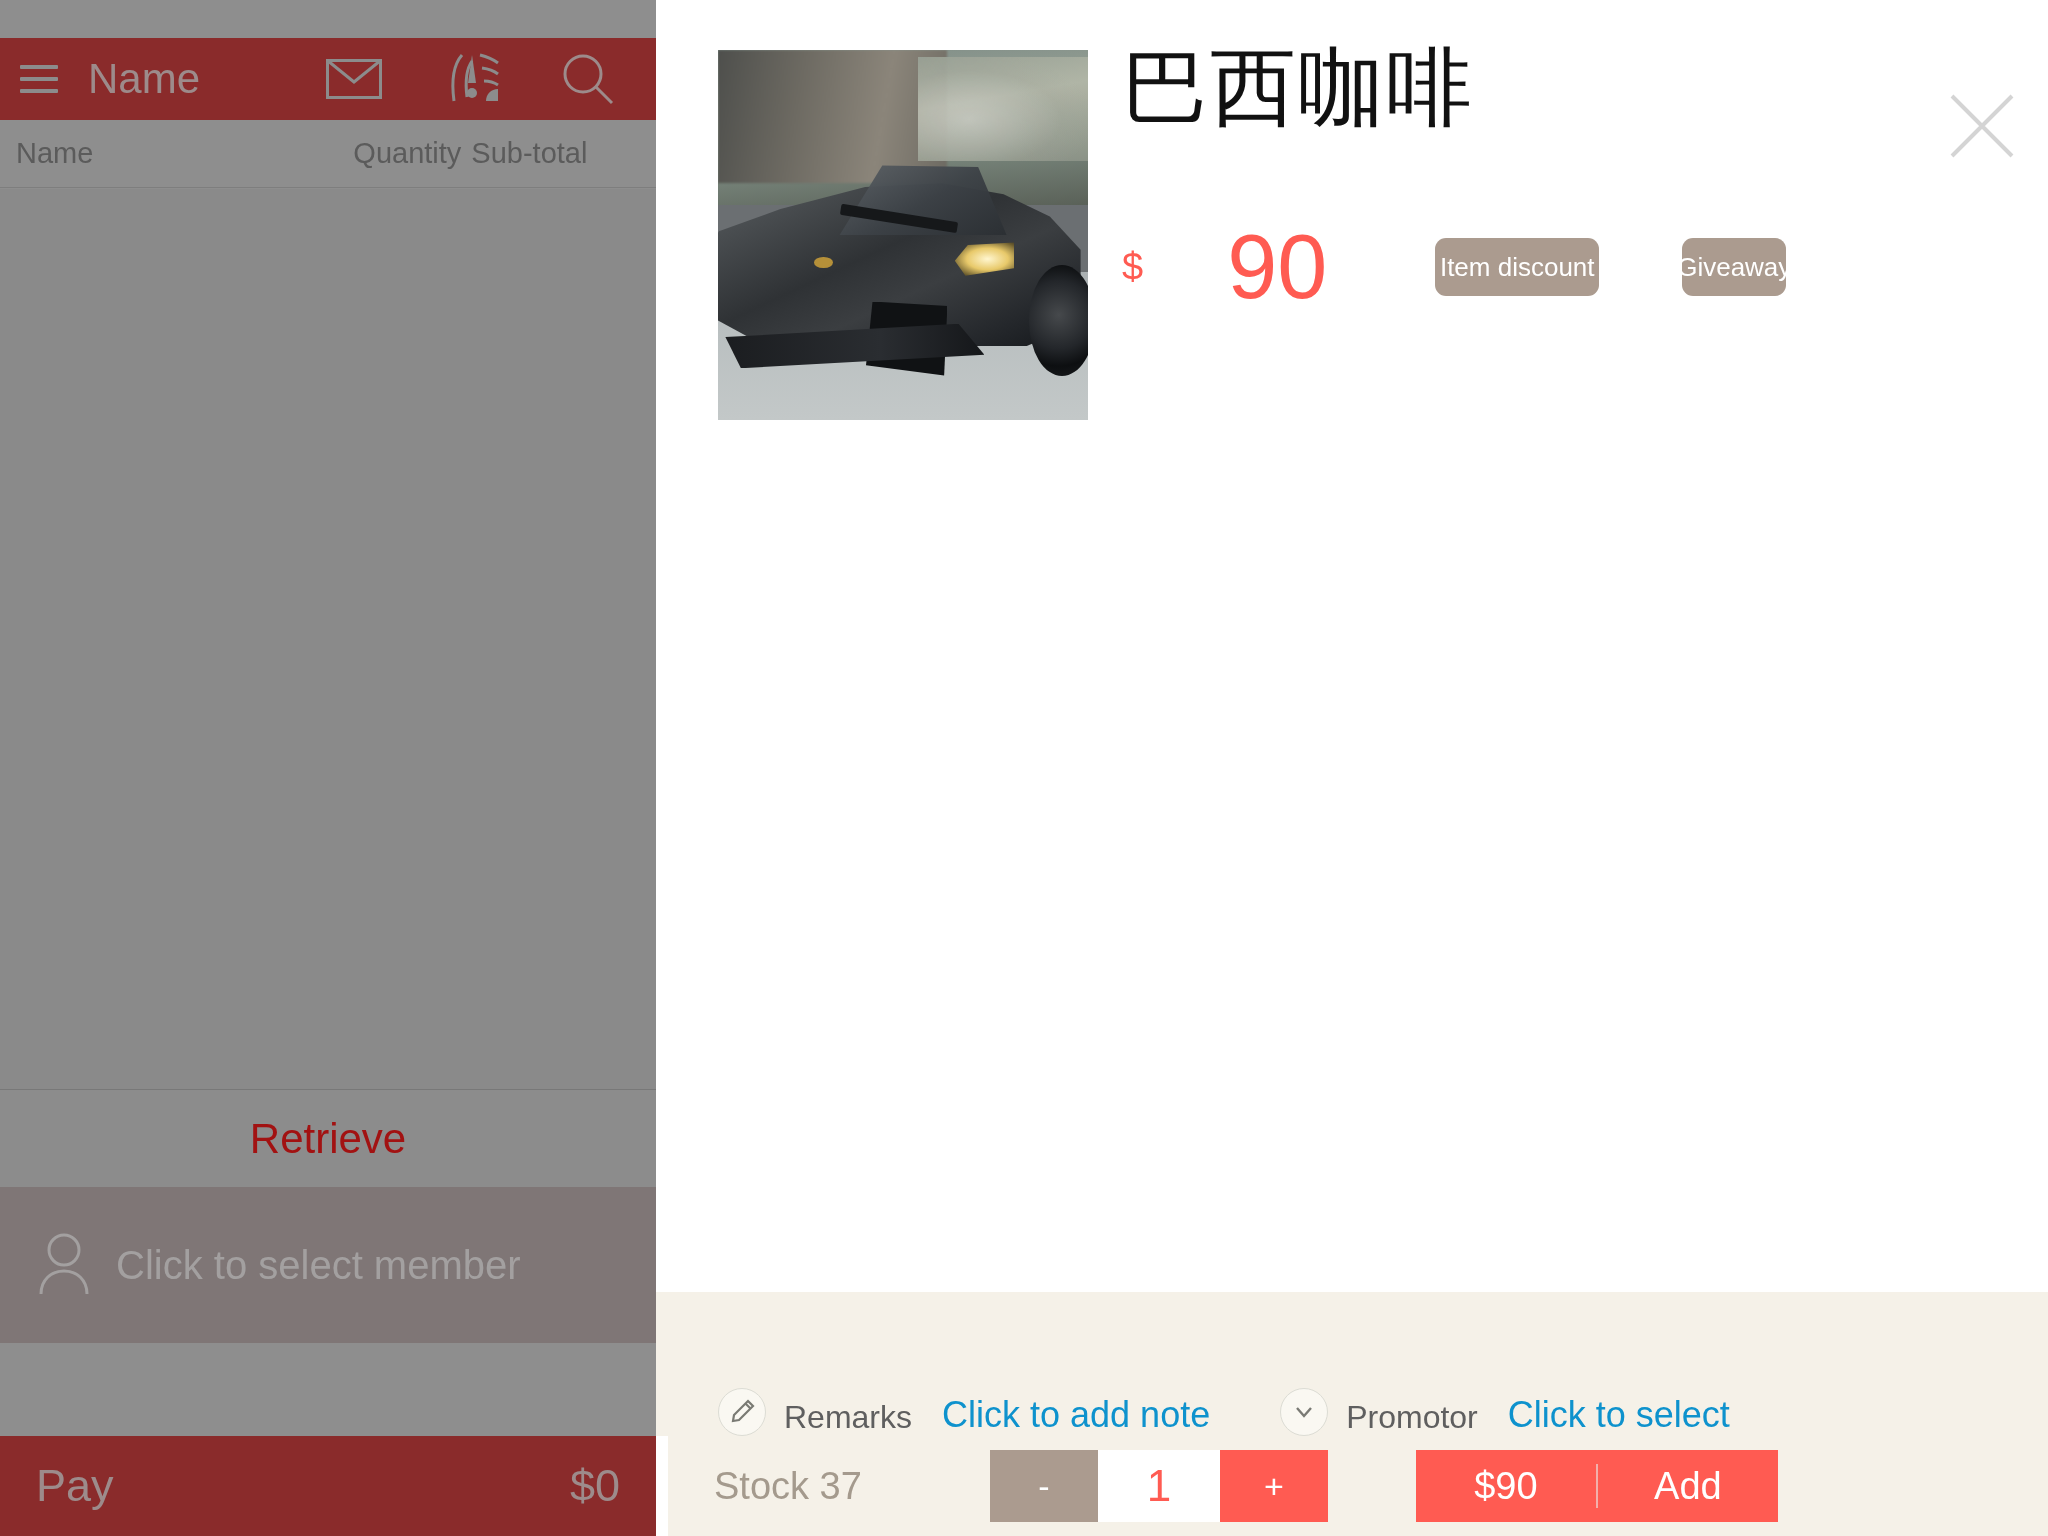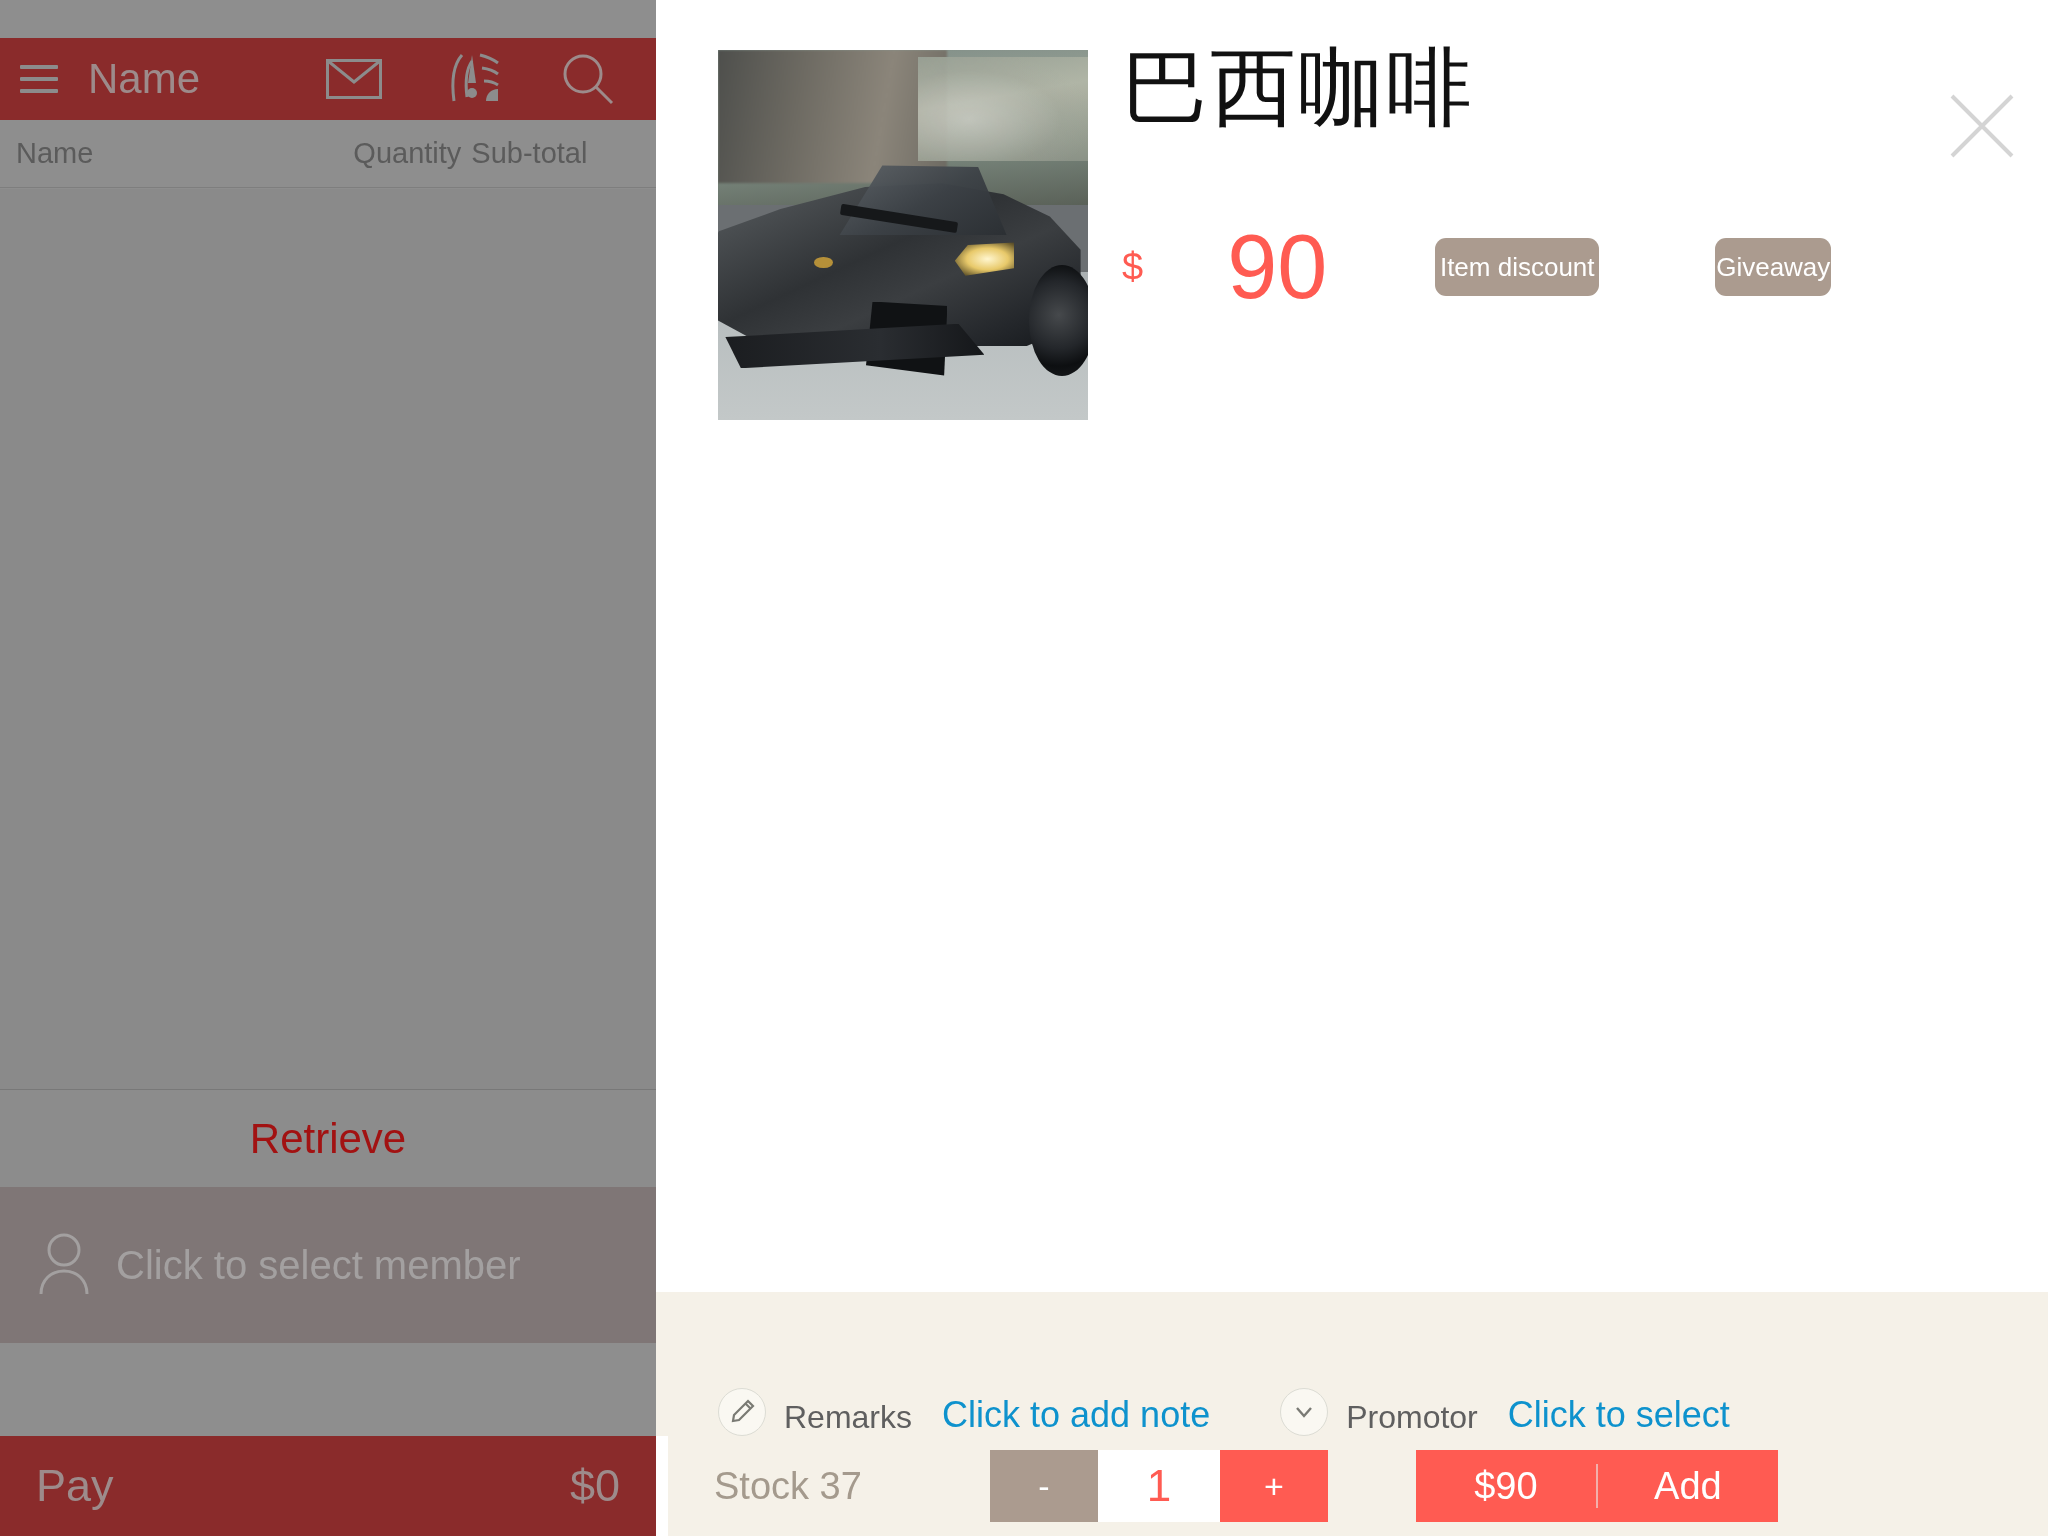--- a/index.html
+++ b/index.html
@@ -166,21 +166,21 @@
     display:flex; align-items:center;
   }
   .price-cur { color:#ff5b52; font-size:38px; }
   .price-val { color:#ff5b52; font-size:90px; margin-left:84px; line-height:1; }
   .pill {
     background:#ab9b8f; color:#fff; font-size:26px;
     display:flex; align-items:center; justify-content:center;
     height:58px; white-space:nowrap;border-radius:11px;
   }
   .pill-discount { margin-left:108px; width:164px; }
-  .pill-giveaway { margin-left:116px; width:116px; }
+  .pill-giveaway { margin-left:83px; width:104px; }
 
   .close-x {
     position:absolute; right:30px; top:90px; width:72px; height:72px;
     cursor:pointer;
   }
   .close-x svg { display:block; }
 
   
   .options-area {
     position:absolute; left:0; top:470px; width:1392px; height:822px;

